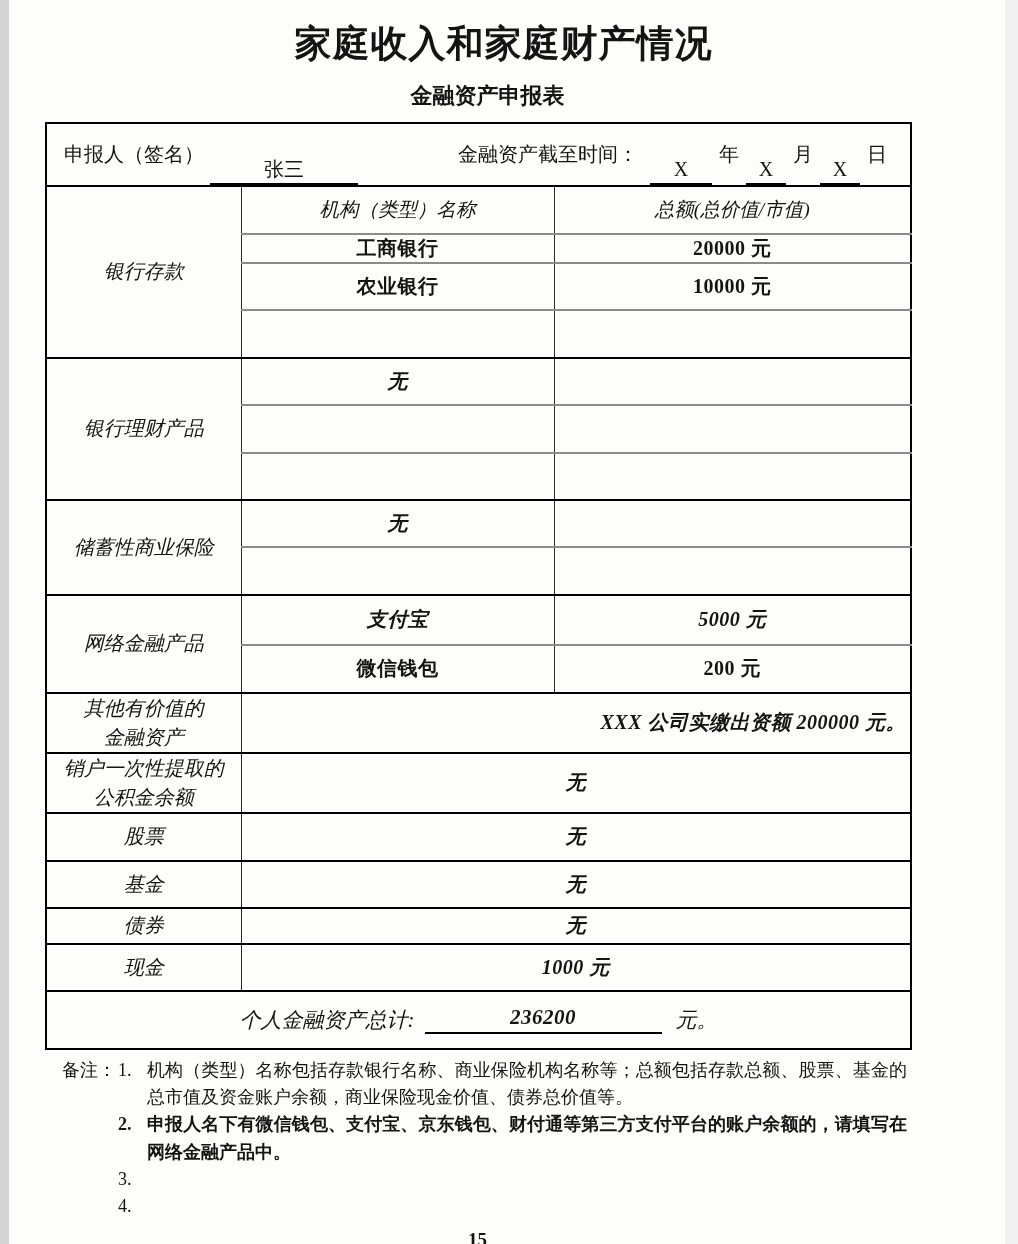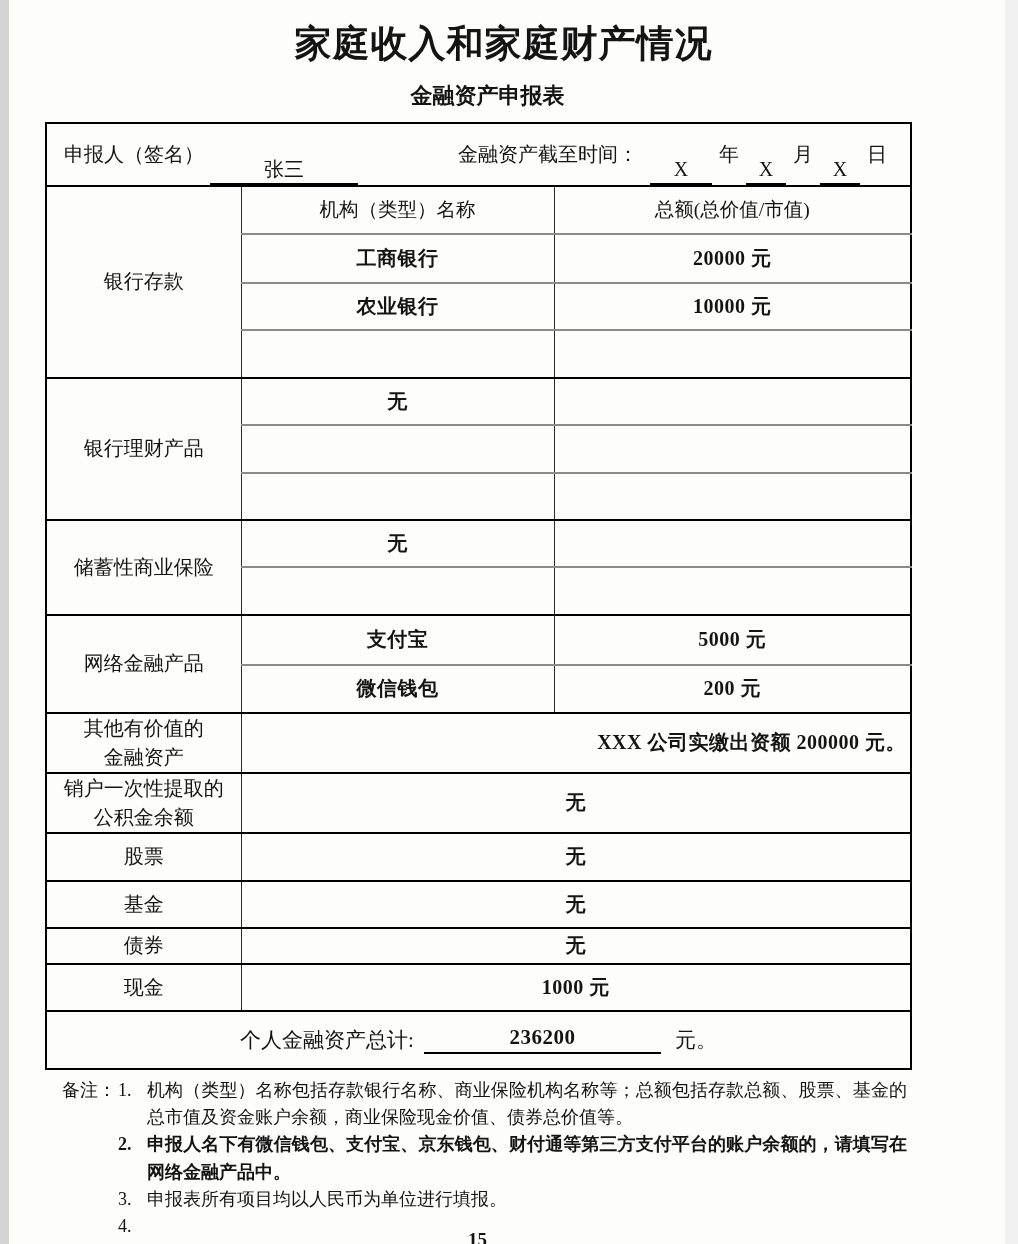--- a/index.html
+++ b/index.html
@@ -29,21 +29,21 @@
   table.form {
     border-collapse:collapse; table-layout:fixed;
     width:865px; margin-top:11px;
     border:2.5px solid #000;
   }
   td {
     border:1.5px solid #2a2a2a;
     font-size:20px; text-align:center; vertical-align:middle;
     overflow:hidden; padding:0 4px;
   }
-  tr.hard td { border-top:2.2px solid #000; }
+  tr.hard td { border-top:2.2px solid #000;font-style:italic; }
   tr.soft td { border-top:2px solid #8b8b8b; }
 
   td.c { white-space:pre-line; font-size:20px; line-height:1.45; }
   td.h { font-size:19.5px; }
   td.v { font-weight:bold; font-size:20px; letter-spacing:0.5px; }
   td.v.left { text-align:right; padding-left:12px; }
 
   
   .decl {
     display:flex; align-items:center; height:100%;
@@ -118,21 +118,21 @@
           <span class="unit">日</span>
         </div>
       </td>
     </tr>
 
     <tr class="hard" style="height:48px">
       <td class="c" rowspan="4">银行存款</td>
       <td class="h">机构（类型）名称</td>
       <td class="h">总额(总价值/市值)</td>
     </tr>
-    <tr class="soft" style="height:49px">
+    <tr class="soft" style="height:29px">
       <td class="v">工商银行</td>
       <td class="v">20000 元</td>
     </tr>
     <tr class="soft" style="height:47px">
       <td class="v">农业银行</td>
       <td class="v">10000 元</td>
     </tr>
     <tr class="soft" style="height:48px">
       <td class="v"></td>
       <td class="v"></td>
@@ -220,21 +220,20 @@
       <span class="note-text">机构（类型）名称包括存款银行名称、商业保险机构名称等；总额包括存款总额、股票、基金的总市值及资金账户余额，商业保险现金价值、债券总价值等。</span>
     </div>
     <div class="note-row">
       <span class="note-tag"></span>
       <span class="note-num note-bold">2.</span>
       <span class="note-text note-bold">申报人名下有微信钱包、支付宝、京东钱包、财付通等第三方支付平台的账户余额的，请填写在网络金融产品中。</span>
     </div>
     <div class="note-row">
       <span class="note-tag"></span>
       <span class="note-num">3.</span>
-      <span class="note-text">申报表所有项目均以人民币为单位进行填报。</span>
     </div>
     <div class="note-row">
       <span class="note-tag"></span>
       <span class="note-num">4.</span>
     </div>
   </div>
 
   <div class="pagenum">15</div>
 </div>
 

